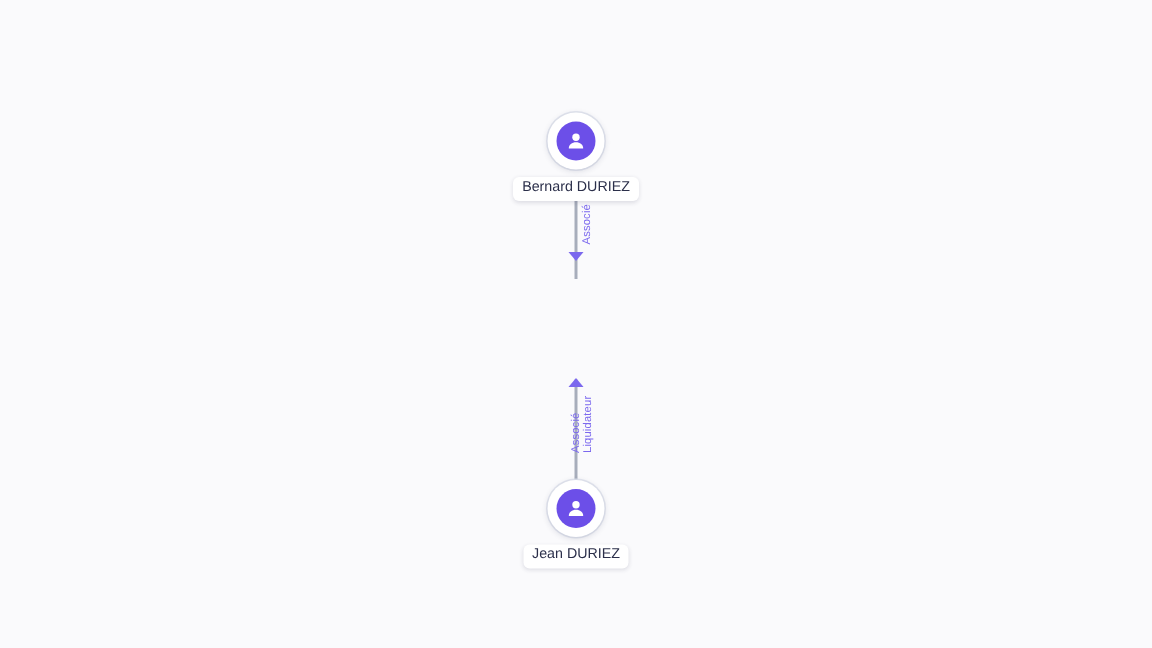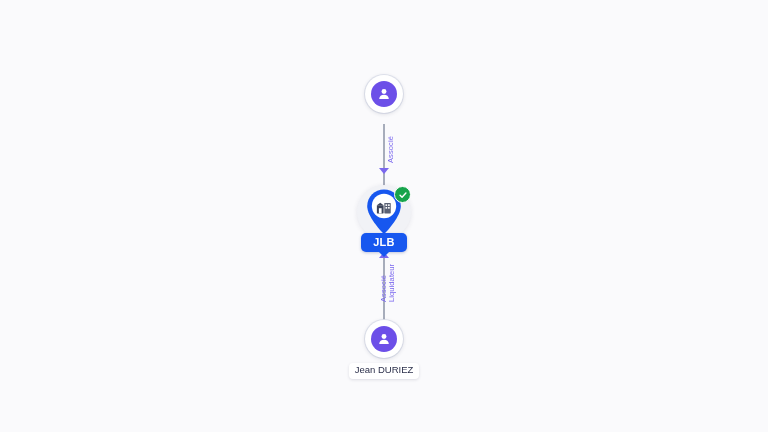--- a/index.html
+++ b/index.html
@@ -199,50 +199,23 @@
 
   <div class="person-node" style="top:75px;">
     <div class="person-ring">
       <div class="person-avatar">
         <svg width="16" height="16" viewBox="0 0 24 24" aria-hidden="true">
           <circle cx="12" cy="8.2" r="3.7" fill="#ffffff"></circle>
           <path d="M4.8 19.4c0-3.9 3.2-6.2 7.2-6.2s7.2 2.3 7.2 6.2z" fill="#ffffff"></path>
         </svg>
       </div>
     </div>
+    <div class="person-label">Bernard DURIEZ</div>
   </div>
 
-  <div class="company-node" style="top:185px;">
-    <div class="company-halo">
-
-      <svg class="company-pin" viewBox="0 0 40 48">
-        <path d="M20 1.5c-9.3 0-16.8 7.4-16.8 16.5 0 10.4 13.3 24.5 15.6 26.9a1.7 1.7 0 0 0 2.4 0C23.5 42.5 36.8 28.4 36.8 18 36.8 8.9 29.3 1.5 20 1.5z" fill="#1757ef"></path>
-        <circle cx="20" cy="18" r="12.2" fill="#ffffff"></circle>
-      </svg>
-
-      <svg width="18" height="18" viewBox="0 0 24 24" style="position:absolute; top:13px; left:50%; margin-left:-9px; z-index:3;">
-        <rect x="2.5" y="9.5" width="9" height="11" rx="0.8" fill="#3d4458"></rect>
-        <path d="M2.5 9.8 L7 6.2 L11.5 9.8 Z" fill="#3d4458"></path>
-        <rect x="12.4" y="6.5" width="8.6" height="14" rx="0.9" fill="#5a6174"></rect>
-        <rect x="14" y="8.4" width="2.2" height="2.2" fill="#ffffff"></rect>
-        <rect x="17.4" y="8.4" width="2.2" height="2.2" fill="#ffffff"></rect>
-        <rect x="14" y="12" width="2.2" height="2.2" fill="#ffffff"></rect>
-        <rect x="17.4" y="12" width="2.2" height="2.2" fill="#ffffff"></rect>
-        <rect x="5.2" y="13.6" width="3.6" height="6.9" fill="#ffffff"></rect>
-      </svg>
-
-      <div class="company-check">
-        <svg width="10" height="10" viewBox="0 0 24 24" aria-hidden="true">
-          <path d="M5 12.6 L9.7 17.2 L19 7.4" fill="none" stroke="#ffffff" stroke-width="3.4" stroke-linecap="round" stroke-linejoin="round"></path>
-        </svg>
-      </div>
-    </div>
-
-    <div class="company-badge">JLB</div>
-  </div>
 
   <div class="person-node" style="top:320px;">
     <div class="person-ring">
       <div class="person-avatar">
         <svg width="16" height="16" viewBox="0 0 24 24" aria-hidden="true">
           <circle cx="12" cy="8.2" r="3.7" fill="#ffffff"></circle>
           <path d="M4.8 19.4c0-3.9 3.2-6.2 7.2-6.2s7.2 2.3 7.2 6.2z" fill="#ffffff"></path>
         </svg>
       </div>
     </div>

